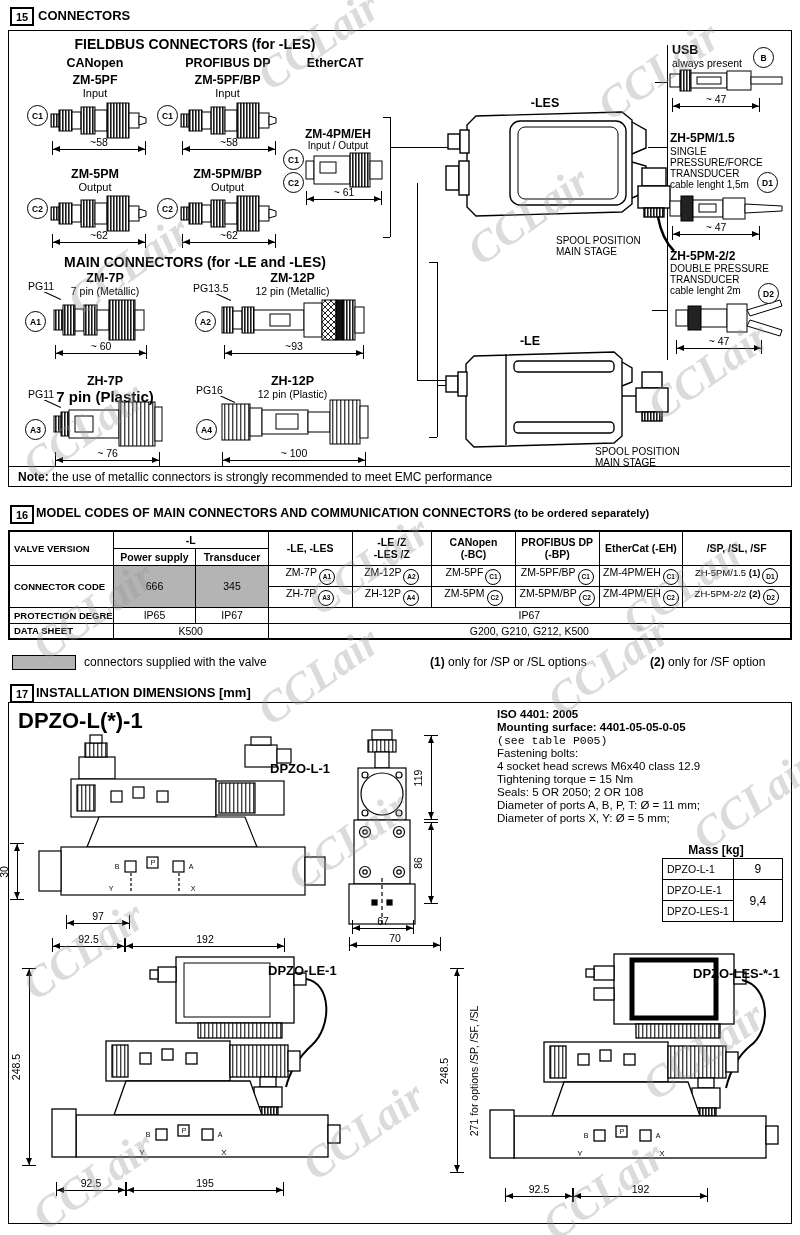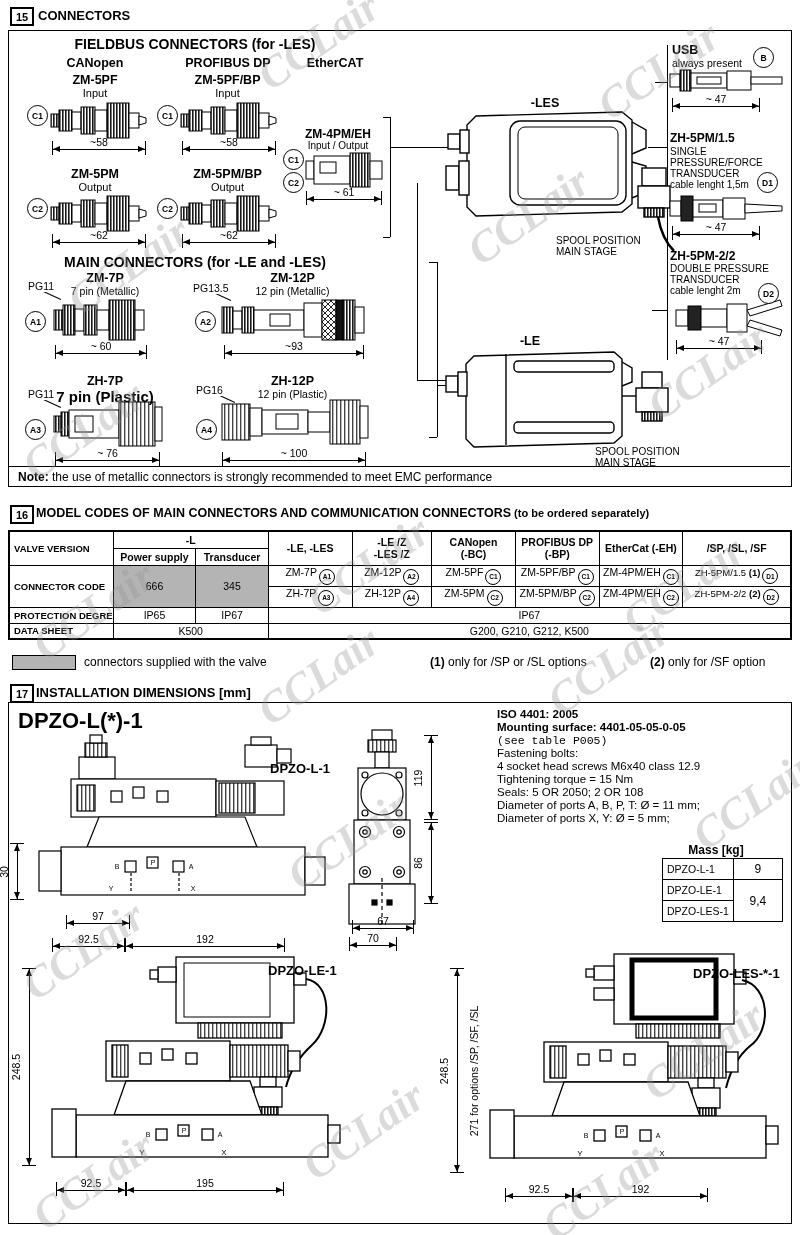--- a/index.html
+++ b/index.html
@@ -558,21 +558,21 @@
       <span class="vlab">119</span>
     </div>
   <div class="vdim" style="left:424px;top:822px;height:82px;">
       <i class="dvl"></i>
       <span class="vlab">86</span>
     </div>
   <div class="hdim" style="left:352px;top:920px;width:62px;">
       <i class="dline"></i>
       <span class="dlabel">67</span>
     </div>
-  <div class="hdim" style="left:349px;top:937px;width:48px;">
+  <div class="hdim" style="left:349px;top:937px;width:92px;">
       <i class="dline"></i>
       <span class="dlabel">70</span>
     </div>
 
   <div class="abs b" style="left:268px;top:963px;font-size:13px;z-index:2;">DPZO-LE-1</div>
   <svg style="left:48px;top:953px;" width="295" height="218" viewBox="0 0 295 218">
     <g stroke="#000" fill="#fff" stroke-width="1.3">
       <rect x="128" y="4" width="118" height="66"></rect>
       <rect x="136" y="10" width="86" height="54" stroke-width="1"></rect>
       <rect x="110" y="14" width="18" height="15"></rect>

